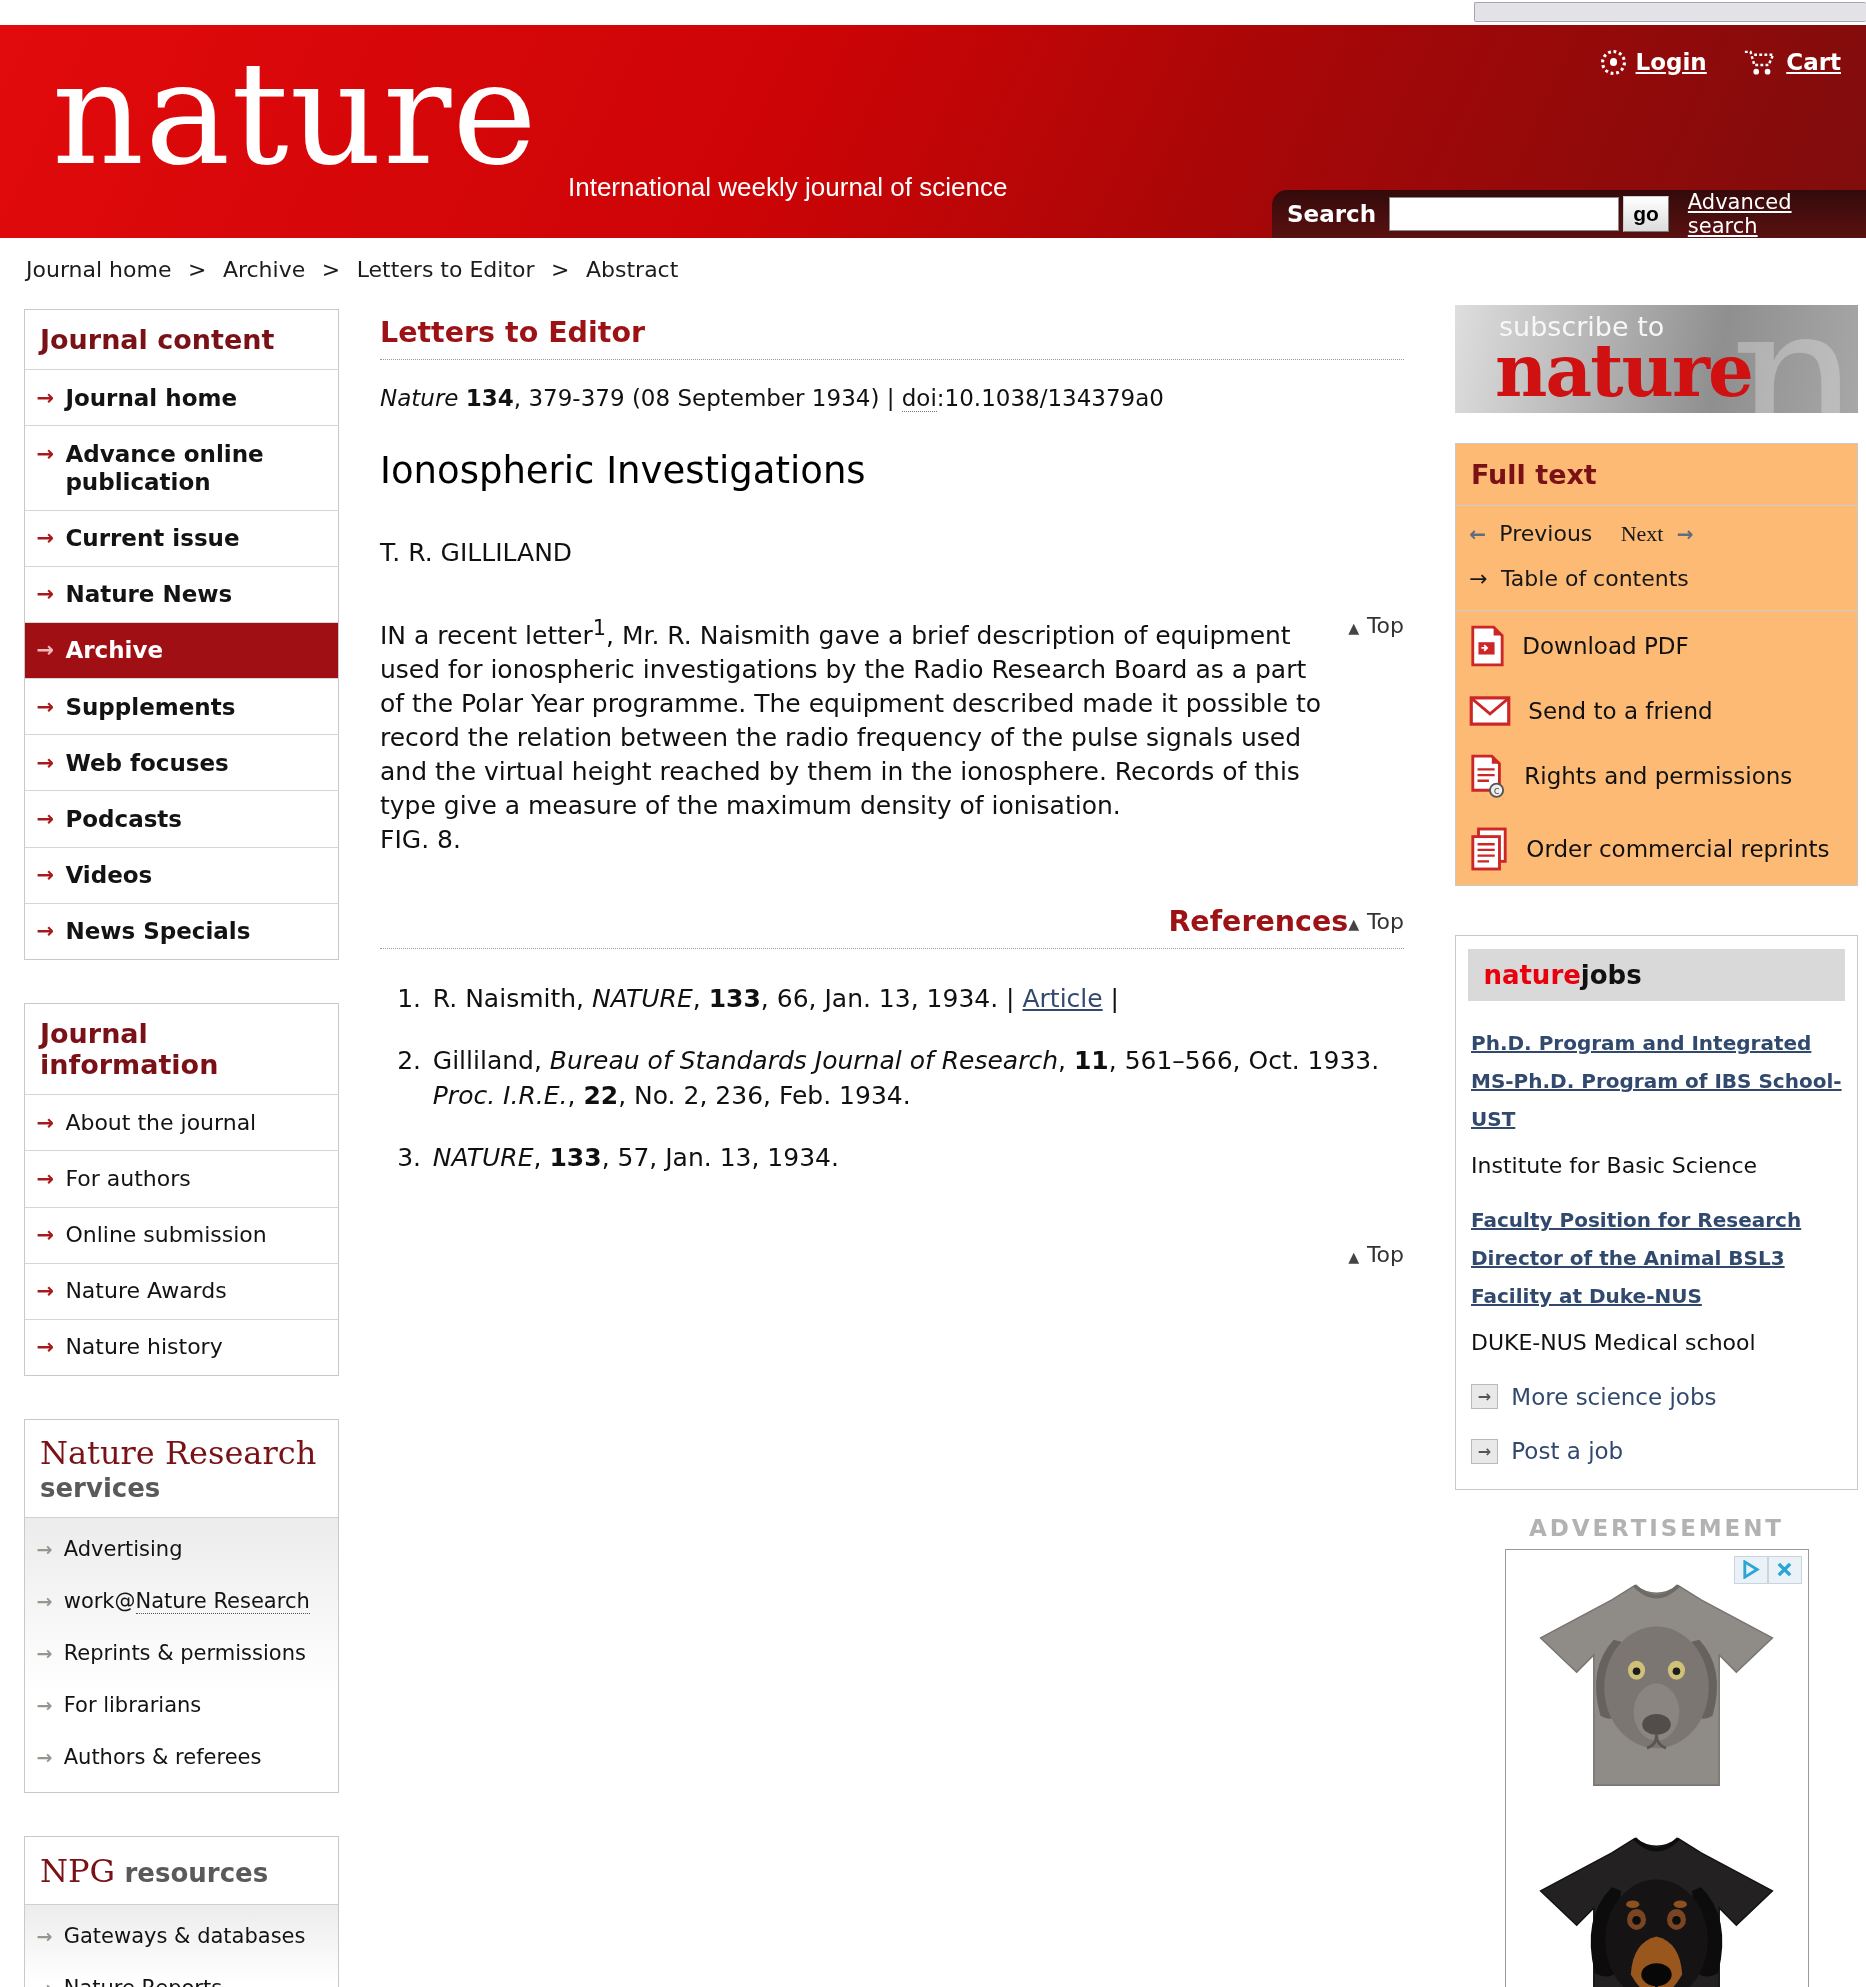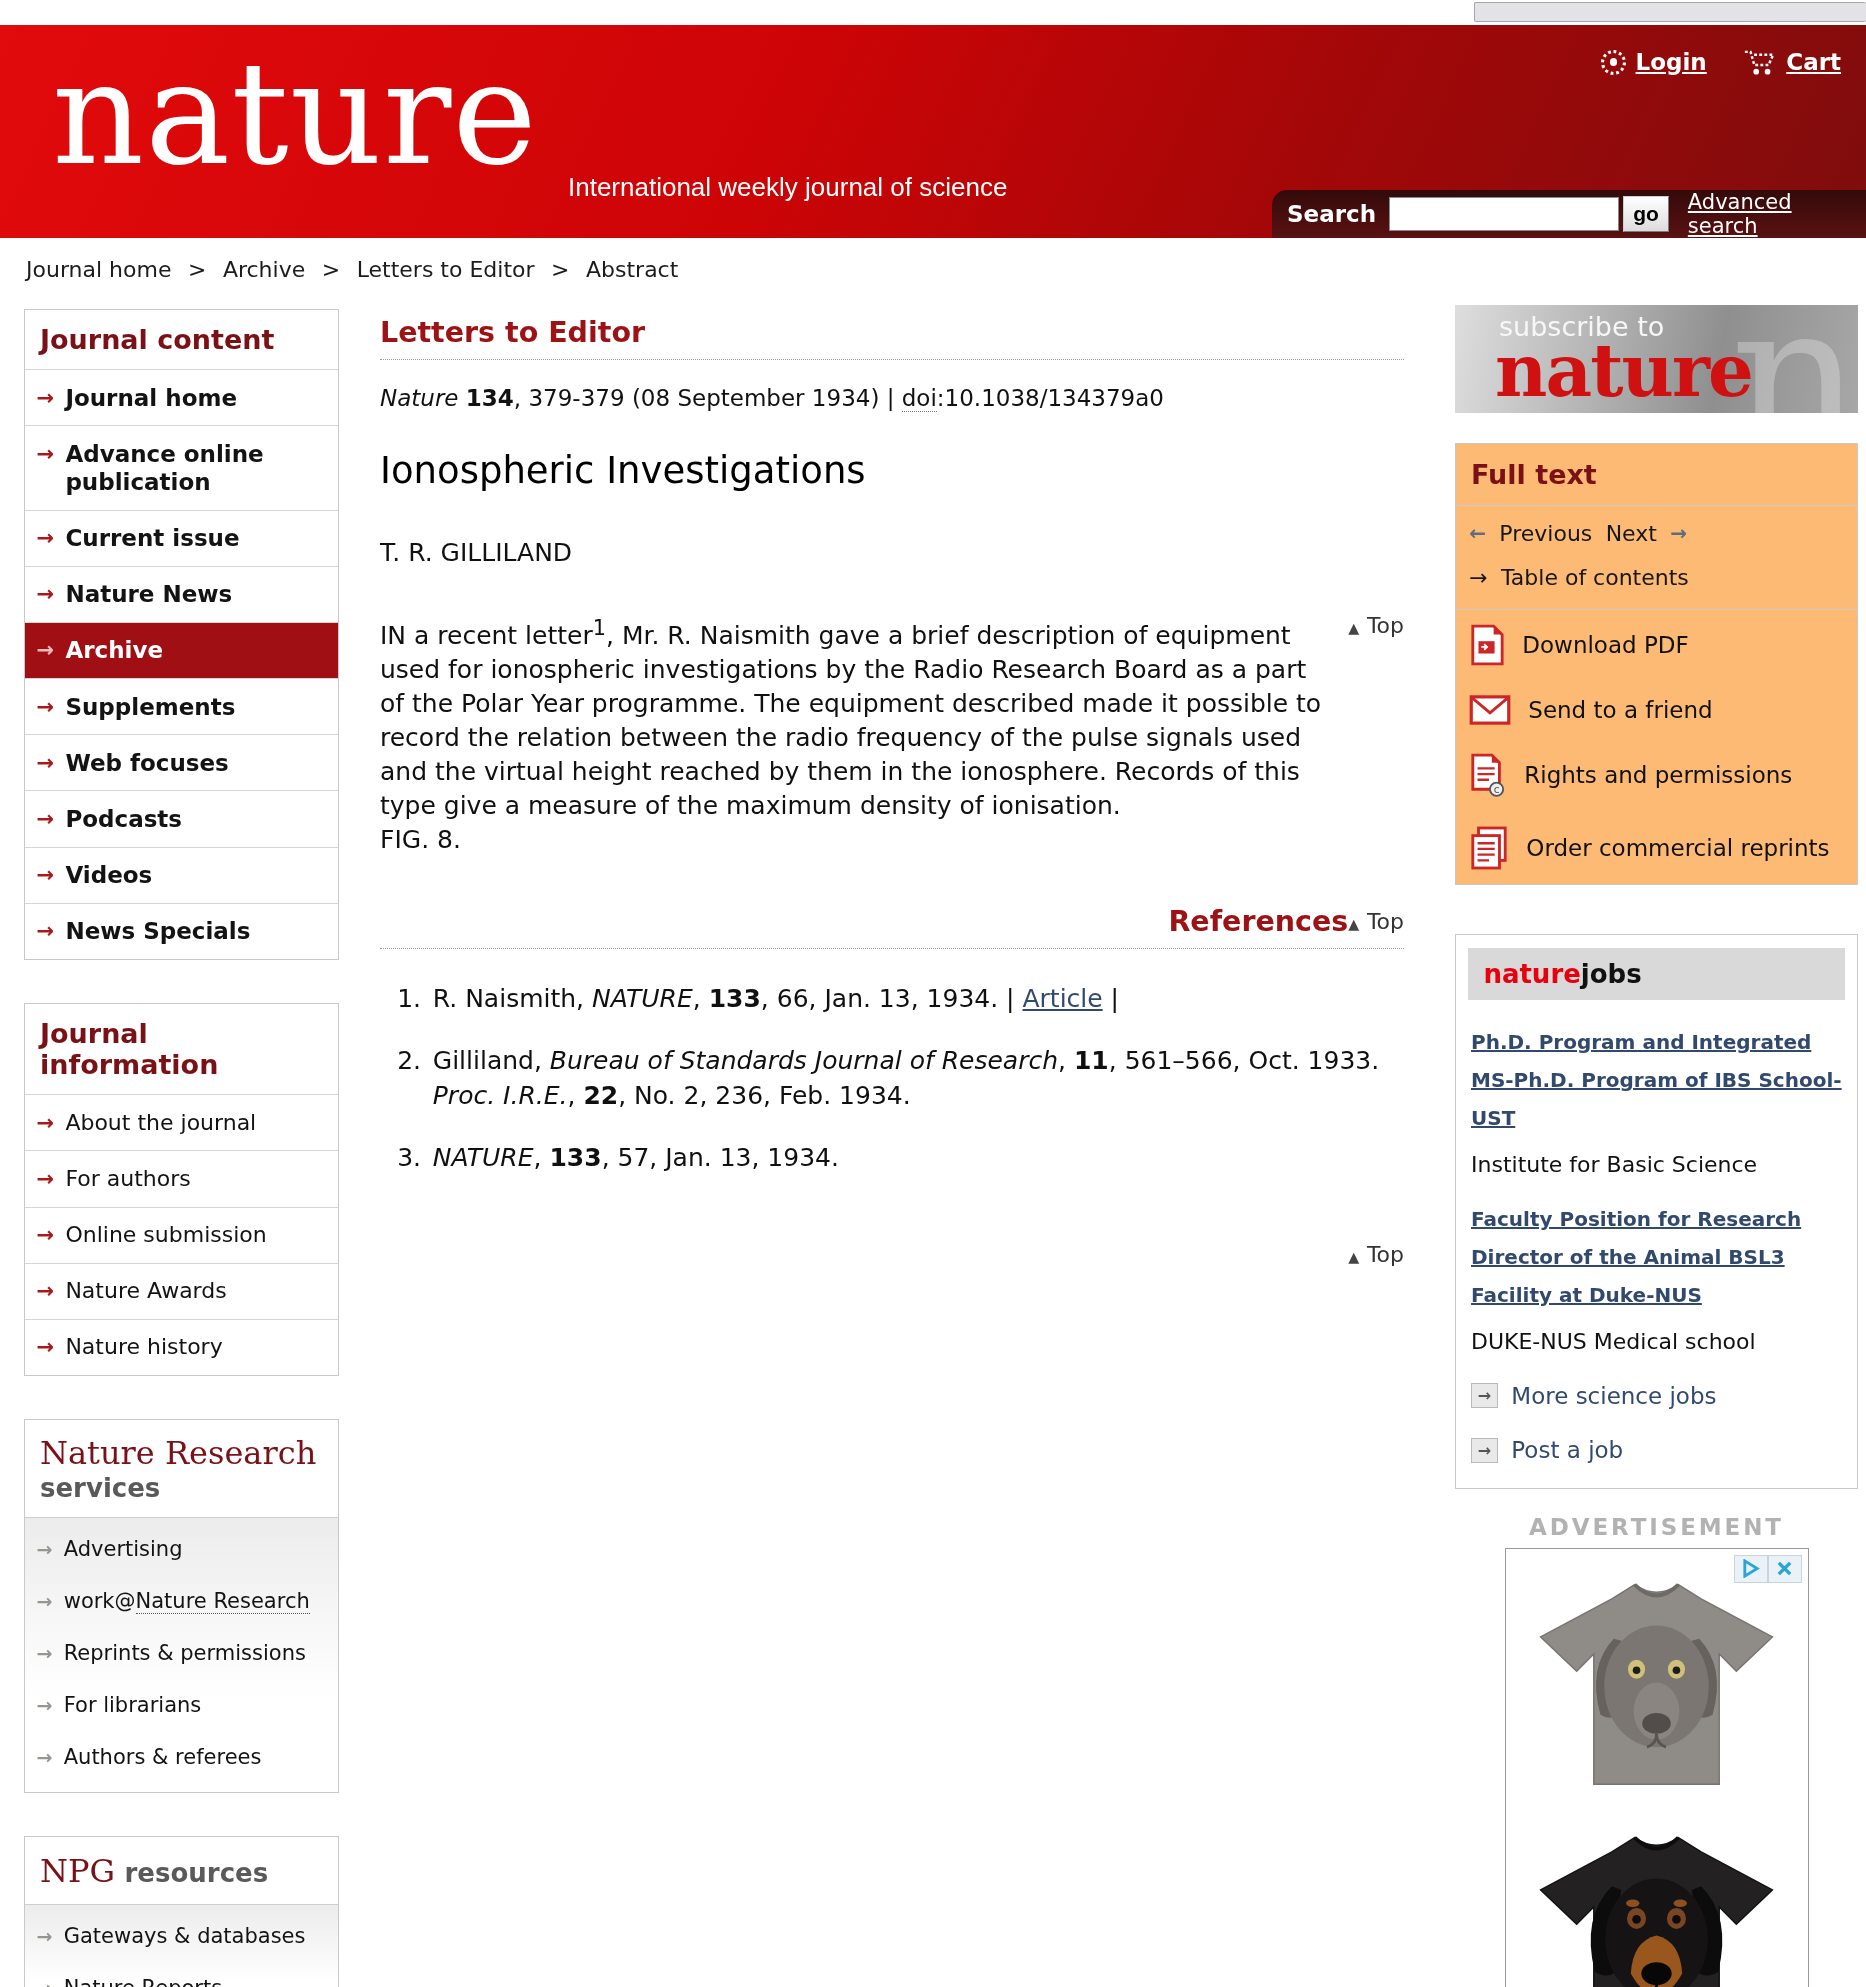--- a/index.html
+++ b/index.html
@@ -344,21 +344,21 @@
         <span class="watermark">n</span>
         <span class="sub1">subscribe to</span>
         <span class="sub2">nature</span>
       </div>
 
       <div class="ftbox">
         <h2 class="fthead">Full text</h2>
         <div class="ftnav">
           <span class="sarr">←</span>
           <a>Previous</a>
-          <a style="">Next</a>
+          <a style="margin-left:15px;font-family:Liberation Serif, serif;">Next</a>
           <span class="sarr">→</span>
         </div>
         <div class="fttoc">
           <span class="sarr">→</span>
           <span>Table of contents</span>
         </div>
         <div class="ftrow">
           <svg width="36" height="42" viewBox="0 0 38 44">
             <path d="M4 2 h22 l9 9 v31 h-31 z" fill="#fff" stroke="#cc2626" stroke-width="3"></path>
             <path d="M26 2 l9 9 h-9 z" fill="#cc2626"></path>

